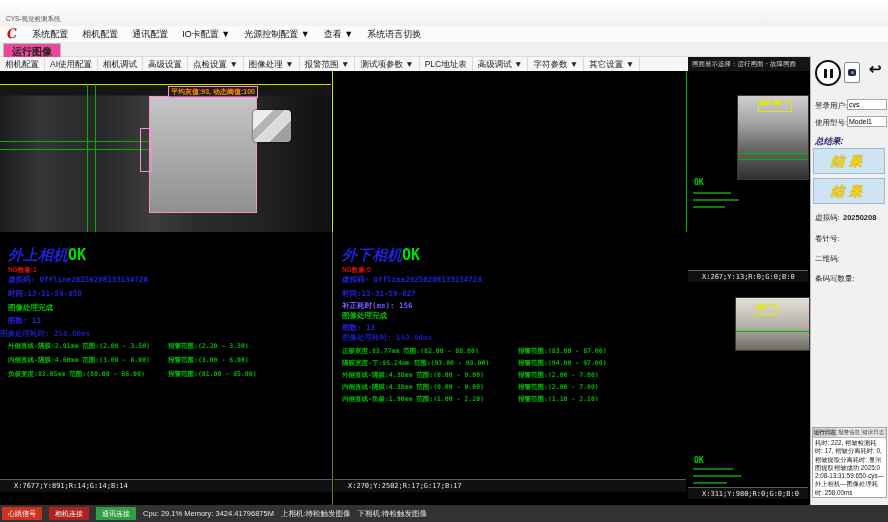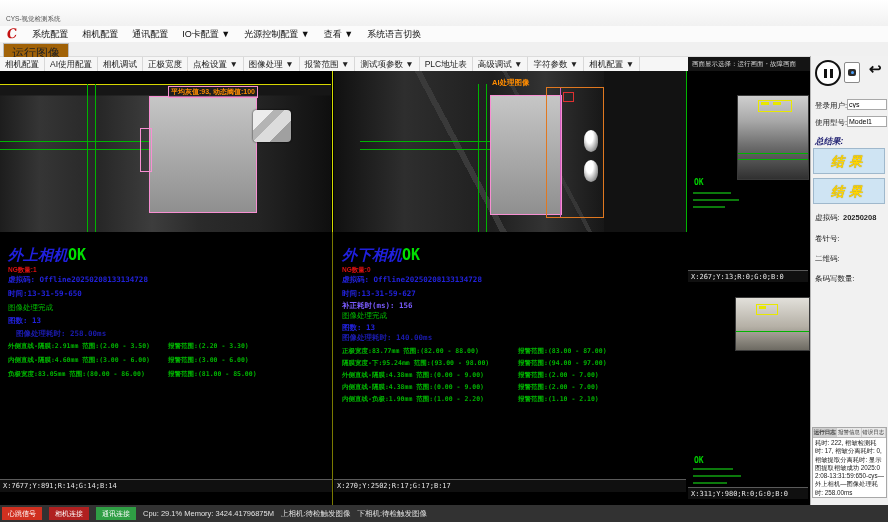--- a/index.html
+++ b/index.html
@@ -7,38 +7,38 @@
        font-family:"Liberation Sans",sans-serif;cursor:default;}
   .abs{position:absolute;}
   
   #titlebar{left:0;top:0;width:888px;height:26px;background:linear-gradient(#ffffff,#f1f1f1);}
   #titlebar .ttext{position:absolute;left:6px;top:15px;font-size:6.5px;color:#555;}
   #menubar{left:0;top:26px;width:888px;height:16px;background:#fbfbfb;display:flex;align-items:center;}
   #logo{font-family:"DejaVu Serif",serif;font-style:italic;font-weight:bold;color:#c41212;
         font-size:13px;margin:0 8px 0 7px;transform:rotate(-8deg);line-height:14px;}
   .menu-item{font-size:9px;color:#111;padding:0 7px;line-height:16px;white-space:nowrap;}
   #tabbar{left:0;top:42px;width:888px;height:14px;background:#f0f0f0;border-bottom:1px solid #dcdcdc;}
-  #runtab{position:absolute;left:3px;top:1px;background:#a16207;border:1px solid #bdbdbd;border-bottom:none;
-          font-size:12px;padding:1px 8px 2px;color:#222;}
+  #runtab{position:absolute;left:3px;top:1px;background:#ec4899;border:1px solid #bdbdbd;border-bottom:none;
+          font-size:10px;padding:1px 8px 2px;color:#222;font-weight:bold;}
   #toolbar{left:0;top:57px;width:688px;height:14px;background:#f6f6f6;display:flex;align-items:center;}
   .tb-item{font-size:8.5px;color:#222;padding:0 5px;line-height:14px;white-space:nowrap;border-right:1px solid #d8d8d8;}
   #screensel{left:688px;top:57px;width:122px;height:14px;background:#141414;color:#d8d8d8;
              font-size:6.5px;line-height:14px;padding-left:4px;box-sizing:border-box;}
   
   #main{left:0;top:71px;width:810px;height:434px;background:#000;}
   .caption{background:#101010;border-top:1px solid #5a5a5a;color:#e6e6e6;
-           font-family:"DejaVu Sans Mono",monospace;font-size:7px;line-height:12px;padding-left:3px;box-sizing:border-box;}
+           font-family:"DejaVu Sans Mono",monospace;font-size:7px;line-height:12px;padding-left:14px;box-sizing:border-box;}
   .gline{background:#00b400;}
   .yline{background:#d6d600;}
   .mono{font-family:"DejaVu Sans Mono",monospace;}
   .cam-title{font-family:"DejaVu Serif",serif;font-style:italic;font-weight:bold;font-size:15px;color:#2020dd;}
   .cam-ok{font-family:"DejaVu Sans Mono",monospace;font-weight:bold;font-size:15px;color:#00e000;font-style:normal;}
   .ng-line{font-size:6.5px;color:#dd1111;font-weight:bold;}
   .info{font-size:7.5px;font-weight:bold;color:#2222dd;white-space:nowrap;}
-  .done{font-size:7.5px;font-weight:normal;color:#00c000;}
+  .done{font-size:7.5px;font-weight:bold;color:#00c000;}
   .elapsed{font-size:7.5px;font-weight:bold;color:#1b1bb0;}
   .corr{font-size:7.5px;font-weight:bold;color:#7a5cff;}
   .mrow{position:relative;white-space:nowrap;}
   .left-rows .mrow{height:14px;}
   .mid-rows .mrow{height:12px;}
   .mcol1,.mcol2{position:absolute;top:0;font-family:"DejaVu Sans Mono",monospace;
                 font-size:6.5px;font-weight:bold;color:#00b400;white-space:nowrap;}
   .mcol1{left:0;}
   .left-rows .mcol2{left:160px;}
   .mid-rows .mcol2{left:176px;}
@@ -112,29 +112,29 @@
 
   <div id="tabbar" class="abs">
     <span id="runtab">运行图像</span>
   </div>
 
   <div id="toolbar" class="abs">
 
   <span class="tb-item">相机配置</span>
       <span class="tb-item">AI使用配置</span>
       <span class="tb-item">相机调试</span>
-      <span class="tb-item">正极宽度</span>
+      <span class="tb-item">高级设置</span>
       <span class="tb-item">点检设置 ▼</span>
       <span class="tb-item">图像处理 ▼</span>
       <span class="tb-item">报警范围 ▼</span>
       <span class="tb-item">测试项参数 ▼</span>
       <span class="tb-item">PLC地址表</span>
       <span class="tb-item">高级调试 ▼</span>
       <span class="tb-item">字符参数 ▼</span>
-      <span class="tb-item">相机配置 ▼</span>
+      <span class="tb-item">其它设置 ▼</span>
     </div>
 
   <div id="screensel" class="abs">画面显示选择：运行画面・故障画面</div>
 
   <div id="main" class="abs">
 
     <div id="photoL" class="abs">
       <div class="abs yline" style="left:0;top:0;width:331px;height:1px"></div>
       <div class="abs gline" style="left:87px;top:0;width:1px;height:148px"></div>
       <div class="abs gline" style="left:95px;top:0;width:1px;height:148px"></div>
@@ -142,45 +142,31 @@
       <div class="abs gline" style="left:0;top:65px;width:150px;height:1px"></div>
       <div class="abs electrode" style="left:149px;top:12px;width:108px;height:117px"></div>
       <div class="abs" style="left:140px;top:44px;width:10px;height:42px;border:1px solid #f78fd2"></div>
       <div class="abs connector" style="left:253px;top:26px;width:38px;height:32px"></div>
       <div class="abs labelbox" style="left:168px;top:2px">平均灰值:93, 动态阈值:100</div>
     </div>
 
     <div class="abs" style="left:332px;top:0;width:1px;height:434px;background:#7a7a00"></div>
     <div class="abs" style="left:332px;top:0;width:1px;height:161px;background:#d4dc00"></div>
 
-    <div id="photoM" class="abs">
-      <div class="abs" style="left:270px;top:0;width:82px;height:161px;background:#121212"></div>
-      <div class="abs gline" style="left:144px;top:13px;width:1px;height:148px"></div>
-      <div class="abs gline" style="left:152px;top:13px;width:1px;height:148px"></div>
-      <div class="abs gline" style="left:26px;top:70px;width:200px;height:1px"></div>
-      <div class="abs gline" style="left:26px;top:78px;width:200px;height:1px"></div>
-      <div class="abs electrode" style="left:156px;top:24px;width:72px;height:120px"></div>
-      <div class="abs" style="left:226px;top:16px;width:1px;height:131px;background:#d060c0"></div>
-      <div class="abs" style="left:212px;top:16px;width:58px;height:131px;border:1.5px solid #e07820;box-sizing:border-box"></div>
-      <div class="abs" style="left:229px;top:21px;width:9px;height:8px;border:1px solid #e03030"></div>
-      <div class="abs blob" style="left:250px;top:59px;width:14px;height:22px"></div>
-      <div class="abs blob" style="left:250px;top:89px;width:14px;height:22px"></div>
-      <div class="abs" style="left:158px;top:7px;font-size:7.5px;font-weight:bold;color:#ff8c00">AI处理图像</div>
-    </div>
     <div class="abs gline" style="left:686px;top:0;width:1px;height:161px"></div>
 
     <div class="abs" style="left:8px;top:175px">
       <span class="cam-title">外上相机</span><span class="cam-ok">OK</span>
     </div>
     <div class="abs ng-line" style="left:8px;top:195px">NG数量:1</div>
     <div class="abs info mono" style="left:8px;top:204px">虚拟码: Offline20250208133134728</div>
     <div class="abs info mono" style="left:8px;top:218px">时间:13-31-59-650</div>
     <div class="abs done mono" style="left:8px;top:232px">图像处理完成</div>
     <div class="abs info mono" style="left:8px;top:245px">图数: 13</div>
-    <div class="abs elapsed mono" style="left:16px;top:258px">图像处理耗时: 258.00ms</div>
+    <div class="abs elapsed mono" style="left:0;top:258px">图像处理耗时: 258.00ms</div>
     <div class="abs left-rows" style="left:8px;top:271px;width:322px">
 
         <div class="mrow">
           <span class="mcol1">外侧直线-隔膜:2.91mm 范围:(2.00 - 3.50)</span>
           <span class="mcol2">报警范围:(2.20 - 3.30)</span>
         </div>
 
         <div class="mrow">
           <span class="mcol1">内侧直线-隔膜:4.60mm 范围:(3.00 - 6.00)</span>
           <span class="mcol2">报警范围:(3.00 - 6.00)</span>

